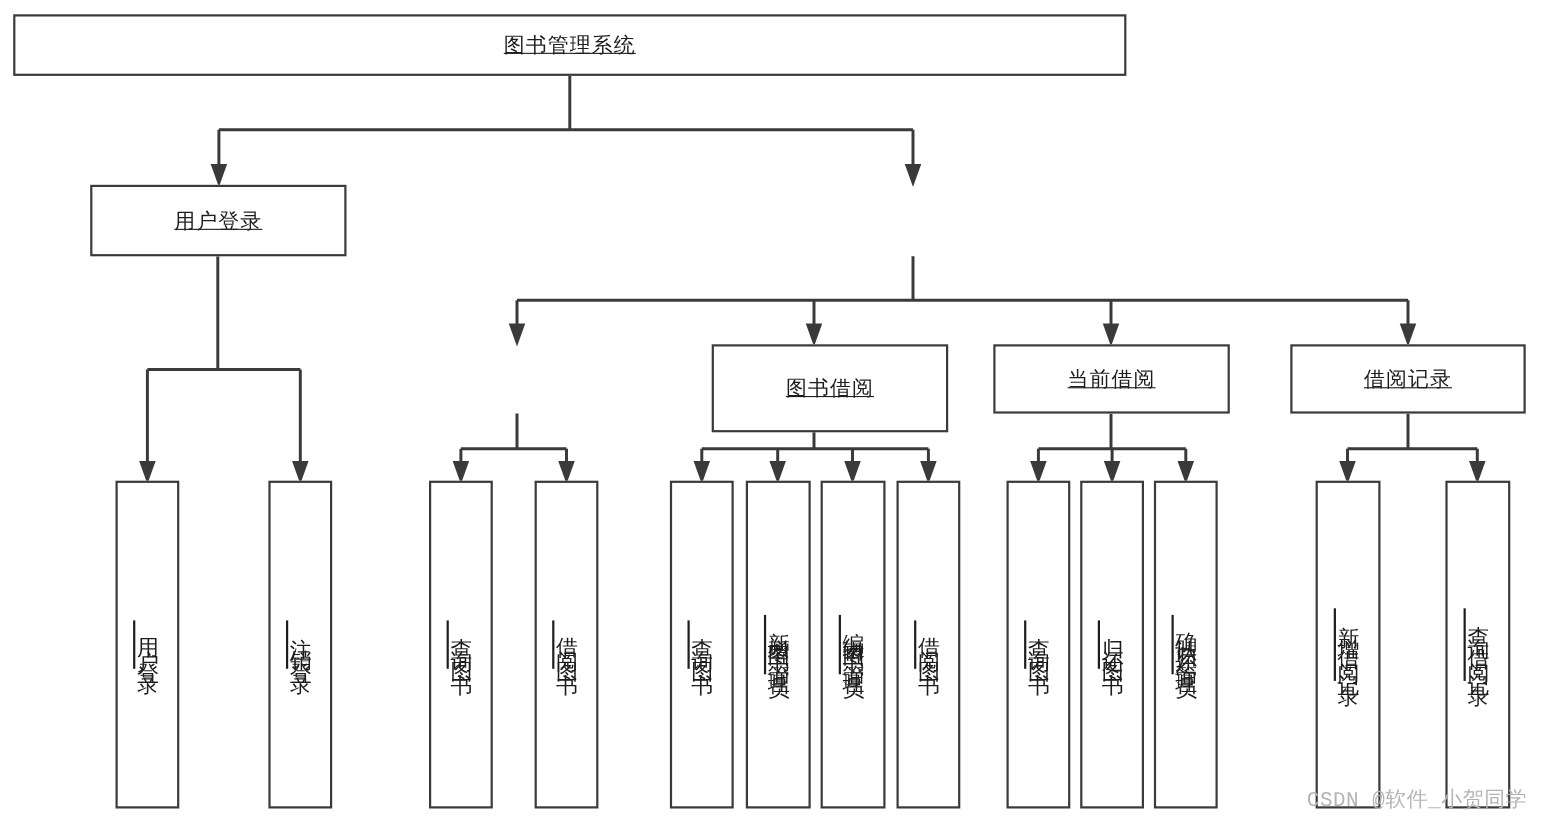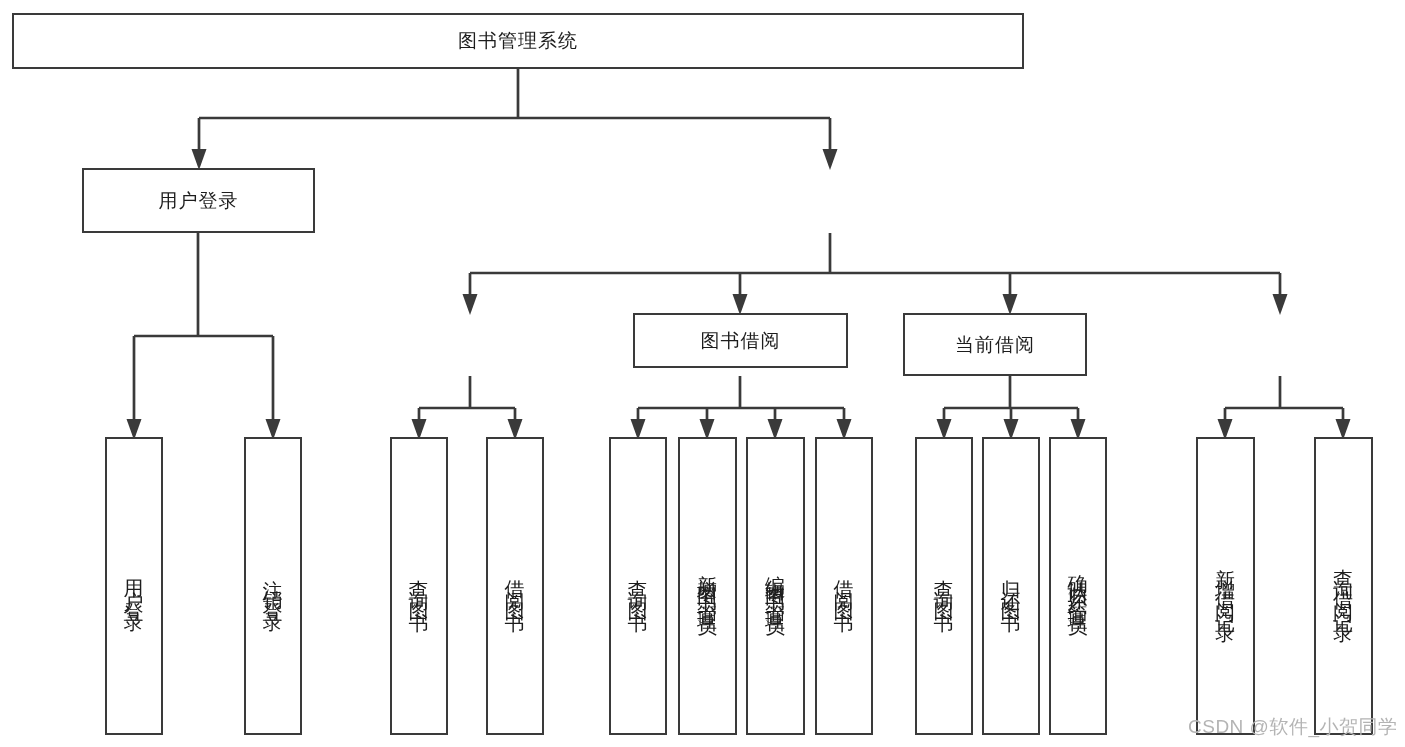--- a/index.html
+++ b/index.html
@@ -24,36 +24,38 @@
     background:#ffffff;
     border:2.7px solid var(--box-border);
     color:var(--text);
     display:flex;
     align-items:center;
     justify-content:center;
     z-index:2;
     font-size:19px;
     letter-spacing:1px;
     text-align:center;
+    text-decoration:underline;
   }
   .v{
     writing-mode:vertical-rl;
     font-size:20px;
     line-height:1;
   }
   .ls-a{letter-spacing:11px;}
   .ls-c{letter-spacing:6px;}
   .watermark{
     position:absolute;
     left:1188px;top:714px;
     font-size:19px;
     letter-spacing:0.5px;
     color:var(--watermark);
     z-index:5;
     white-space:nowrap;
+    font-family:Liberation Mono, monospace;
   }
 </style>
 </head>
 <body>
 
 <div class="canvas">
 
   <svg id="connectors" class="connectors" width="1405" height="747">
       <path d="M518,69 V118 M199,118 H830 M199,118 V153 M830,118 V153" stroke="#3a3a3a" stroke-width="2.7" fill="none"></path>
       <path d="M199,170 L191.5,149 L206.5,149 Z" fill="#3a3a3a"></path>
@@ -80,22 +82,23 @@
       <path d="M1078,440 L1070.5,419 L1085.5,419 Z" fill="#3a3a3a"></path>
       <path d="M1280,376 V408 M1225,408 H1343 M1225,408 V423 M1343,408 V423" stroke="#3a3a3a" stroke-width="2.7" fill="none"></path>
       <path d="M1225,440 L1217.5,419 L1232.5,419 Z" fill="#3a3a3a"></path>
       <path d="M1343,440 L1335.5,419 L1350.5,419 Z" fill="#3a3a3a"></path>
     </svg>
 
   <div class="box" style="left:12px;top:13px;width:1012px;height:56px">图书管理系统</div>
 
   <div class="box" style="left:82px;top:168px;width:233px;height:65px">用户登录</div>
 
-  <div class="box" style="left:633px;top:313px;width:215px;height:55px">图书借阅</div>
-  <div class="box" style="left:903px;top:313px;width:184px;height:63px">当前借阅</div>
+  <div class="box" style="left:647px;top:313px;width:215px;height:80px">图书借阅</div>
+  <div class="box" style="left:903px;top:313px;width:215px;height:63px">当前借阅</div>
+  <div class="box" style="left:1173px;top:313px;width:214px;height:63px">借阅记录</div>
 
   <div class="box v ls-a" style="left:105px;top:437px;width:58px;height:298px">用户登录</div>
   <div class="box v ls-a" style="left:244px;top:437px;width:58px;height:298px">注销登录</div>
 
   <div class="box v ls-a" style="left:390px;top:437px;width:58px;height:298px">查询图书</div>
   <div class="box v ls-a" style="left:486px;top:437px;width:58px;height:298px">借阅图书</div>
 
   <div class="box v ls-a" style="left:609px;top:437px;width:58px;height:298px">查询图书</div>
   <div class="box v ls-c" style="left:678px;top:437px;width:59px;height:298px">新增图书（管理员）</div>
   <div class="box v ls-c" style="left:746px;top:437px;width:59px;height:298px">编辑图书（管理员）</div>

